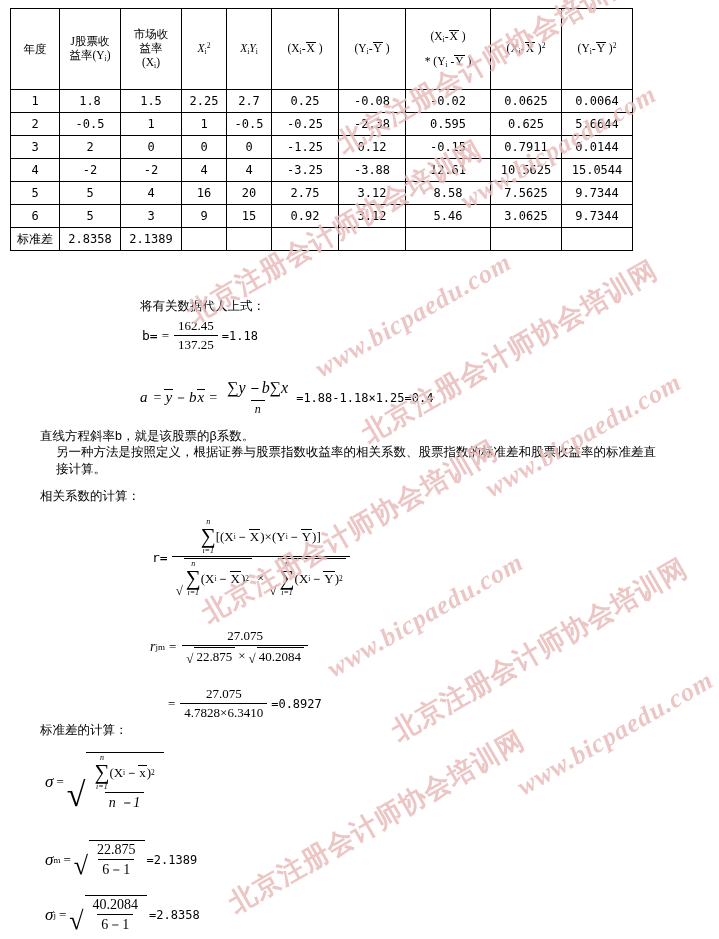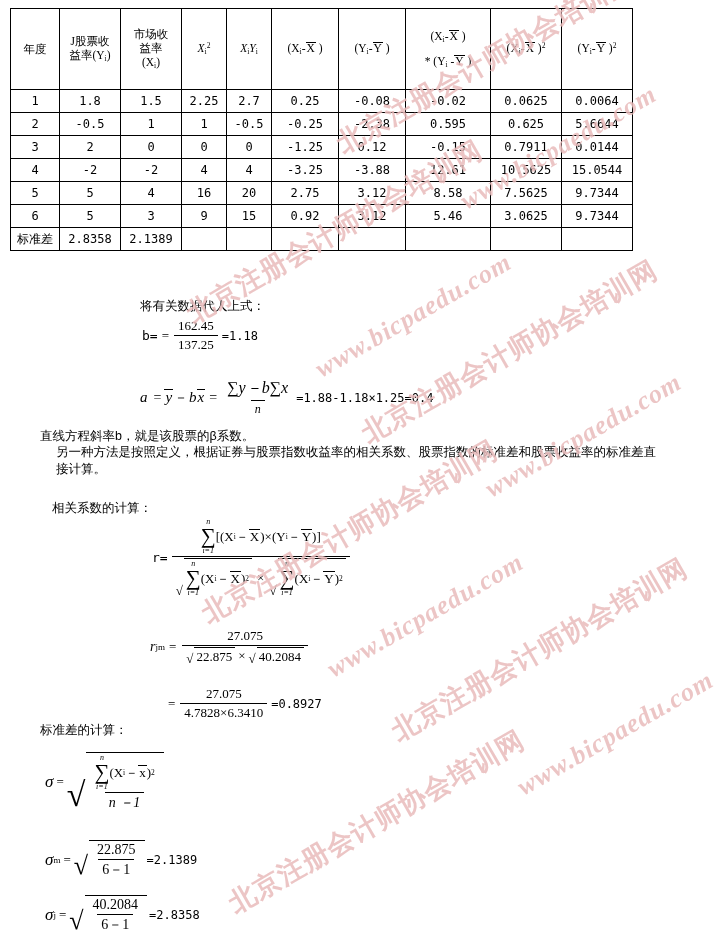--- a/index.html
+++ b/index.html
@@ -335,21 +335,21 @@
       <span class="num ital" style="font-size:16px;">∑y－b∑x</span>
       <span class="den ital" style="font-size:12px;">n</span>
     </span>
     <span class="res">=1.88-1.18×1.25=0.4</span>
   </span>
 </div>
 
 <p class="para" style="left:40px; top:428px; margin:0;">直线方程斜率b，就是该股票的β系数。</p>
 <p class="para" style="left:56px; top:445px; width:675px; margin:0; text-indent:0;font-family:Liberation Mono, monospace;">另一种方法是按照定义，根据证券与股票指数收益率的相关系数、股票指数的标准差和股票收益率的标准差直
 接计算。</p>
-<p class="para" style="left:40px; top:488px; margin:12px;">相关系数的计算：</p>
+<p class="para" style="left:40px; top:488px; margin:0;">相关系数的计算：</p>
 
 <div class="math" style="left:150px; top:518px; font-size:13px;">
   <span class="mrow">
     <span class="res" style="font-size:13px; margin-right:2px;">r=</span>
     <span class="frac">
       <span class="num">
         <span class="mrow">
           <span class="bigsum">
             <span class="lim">n</span>
             <span class="sig">∑</span>

